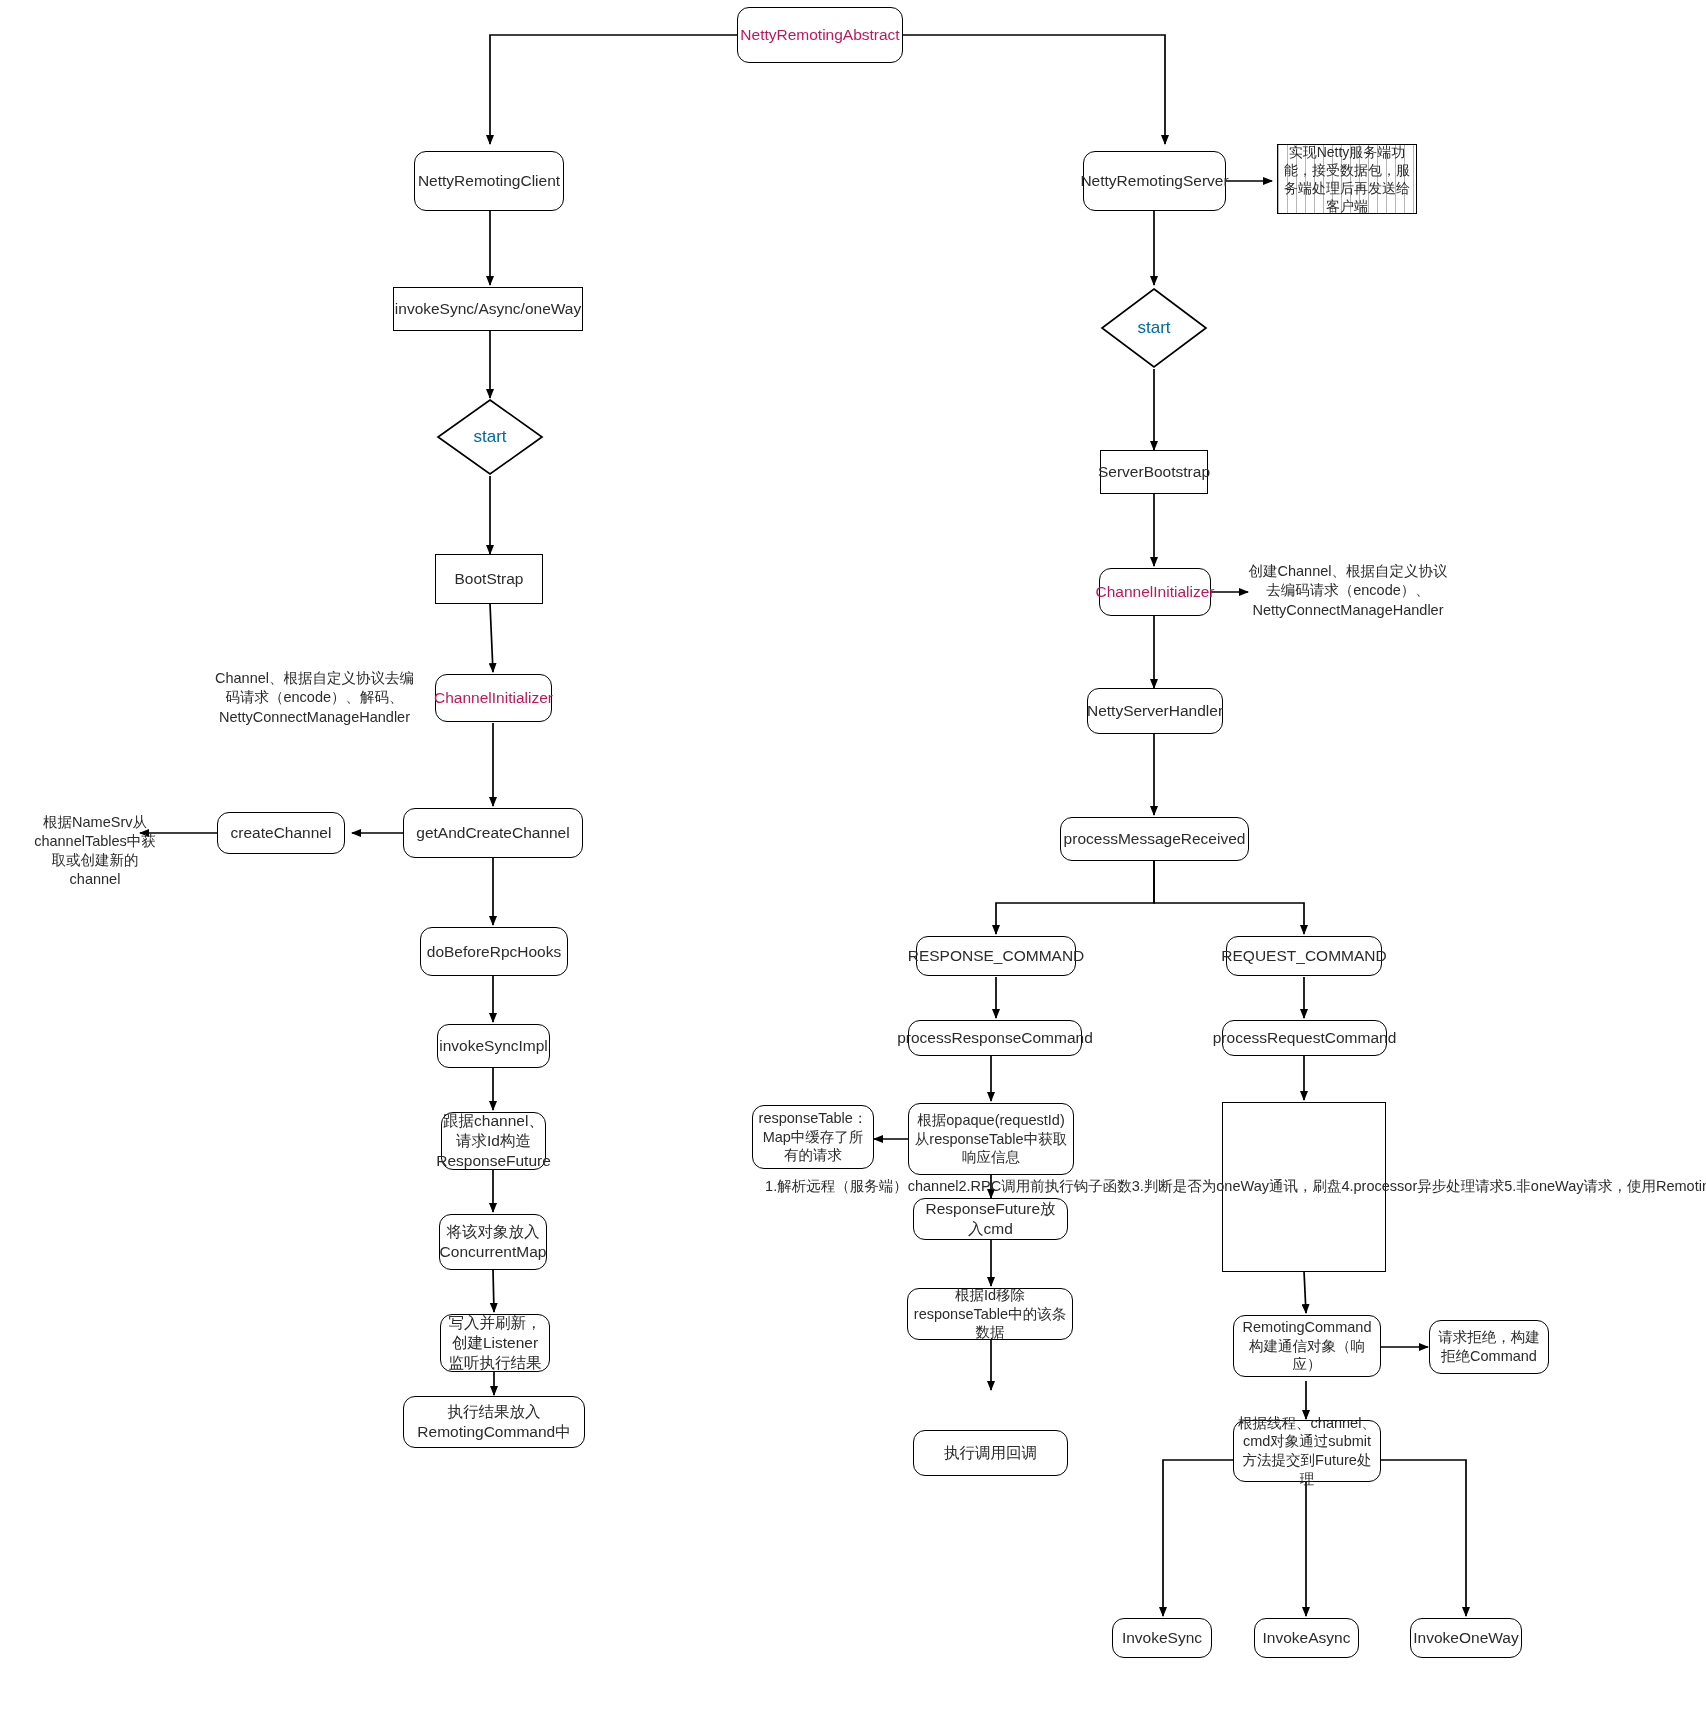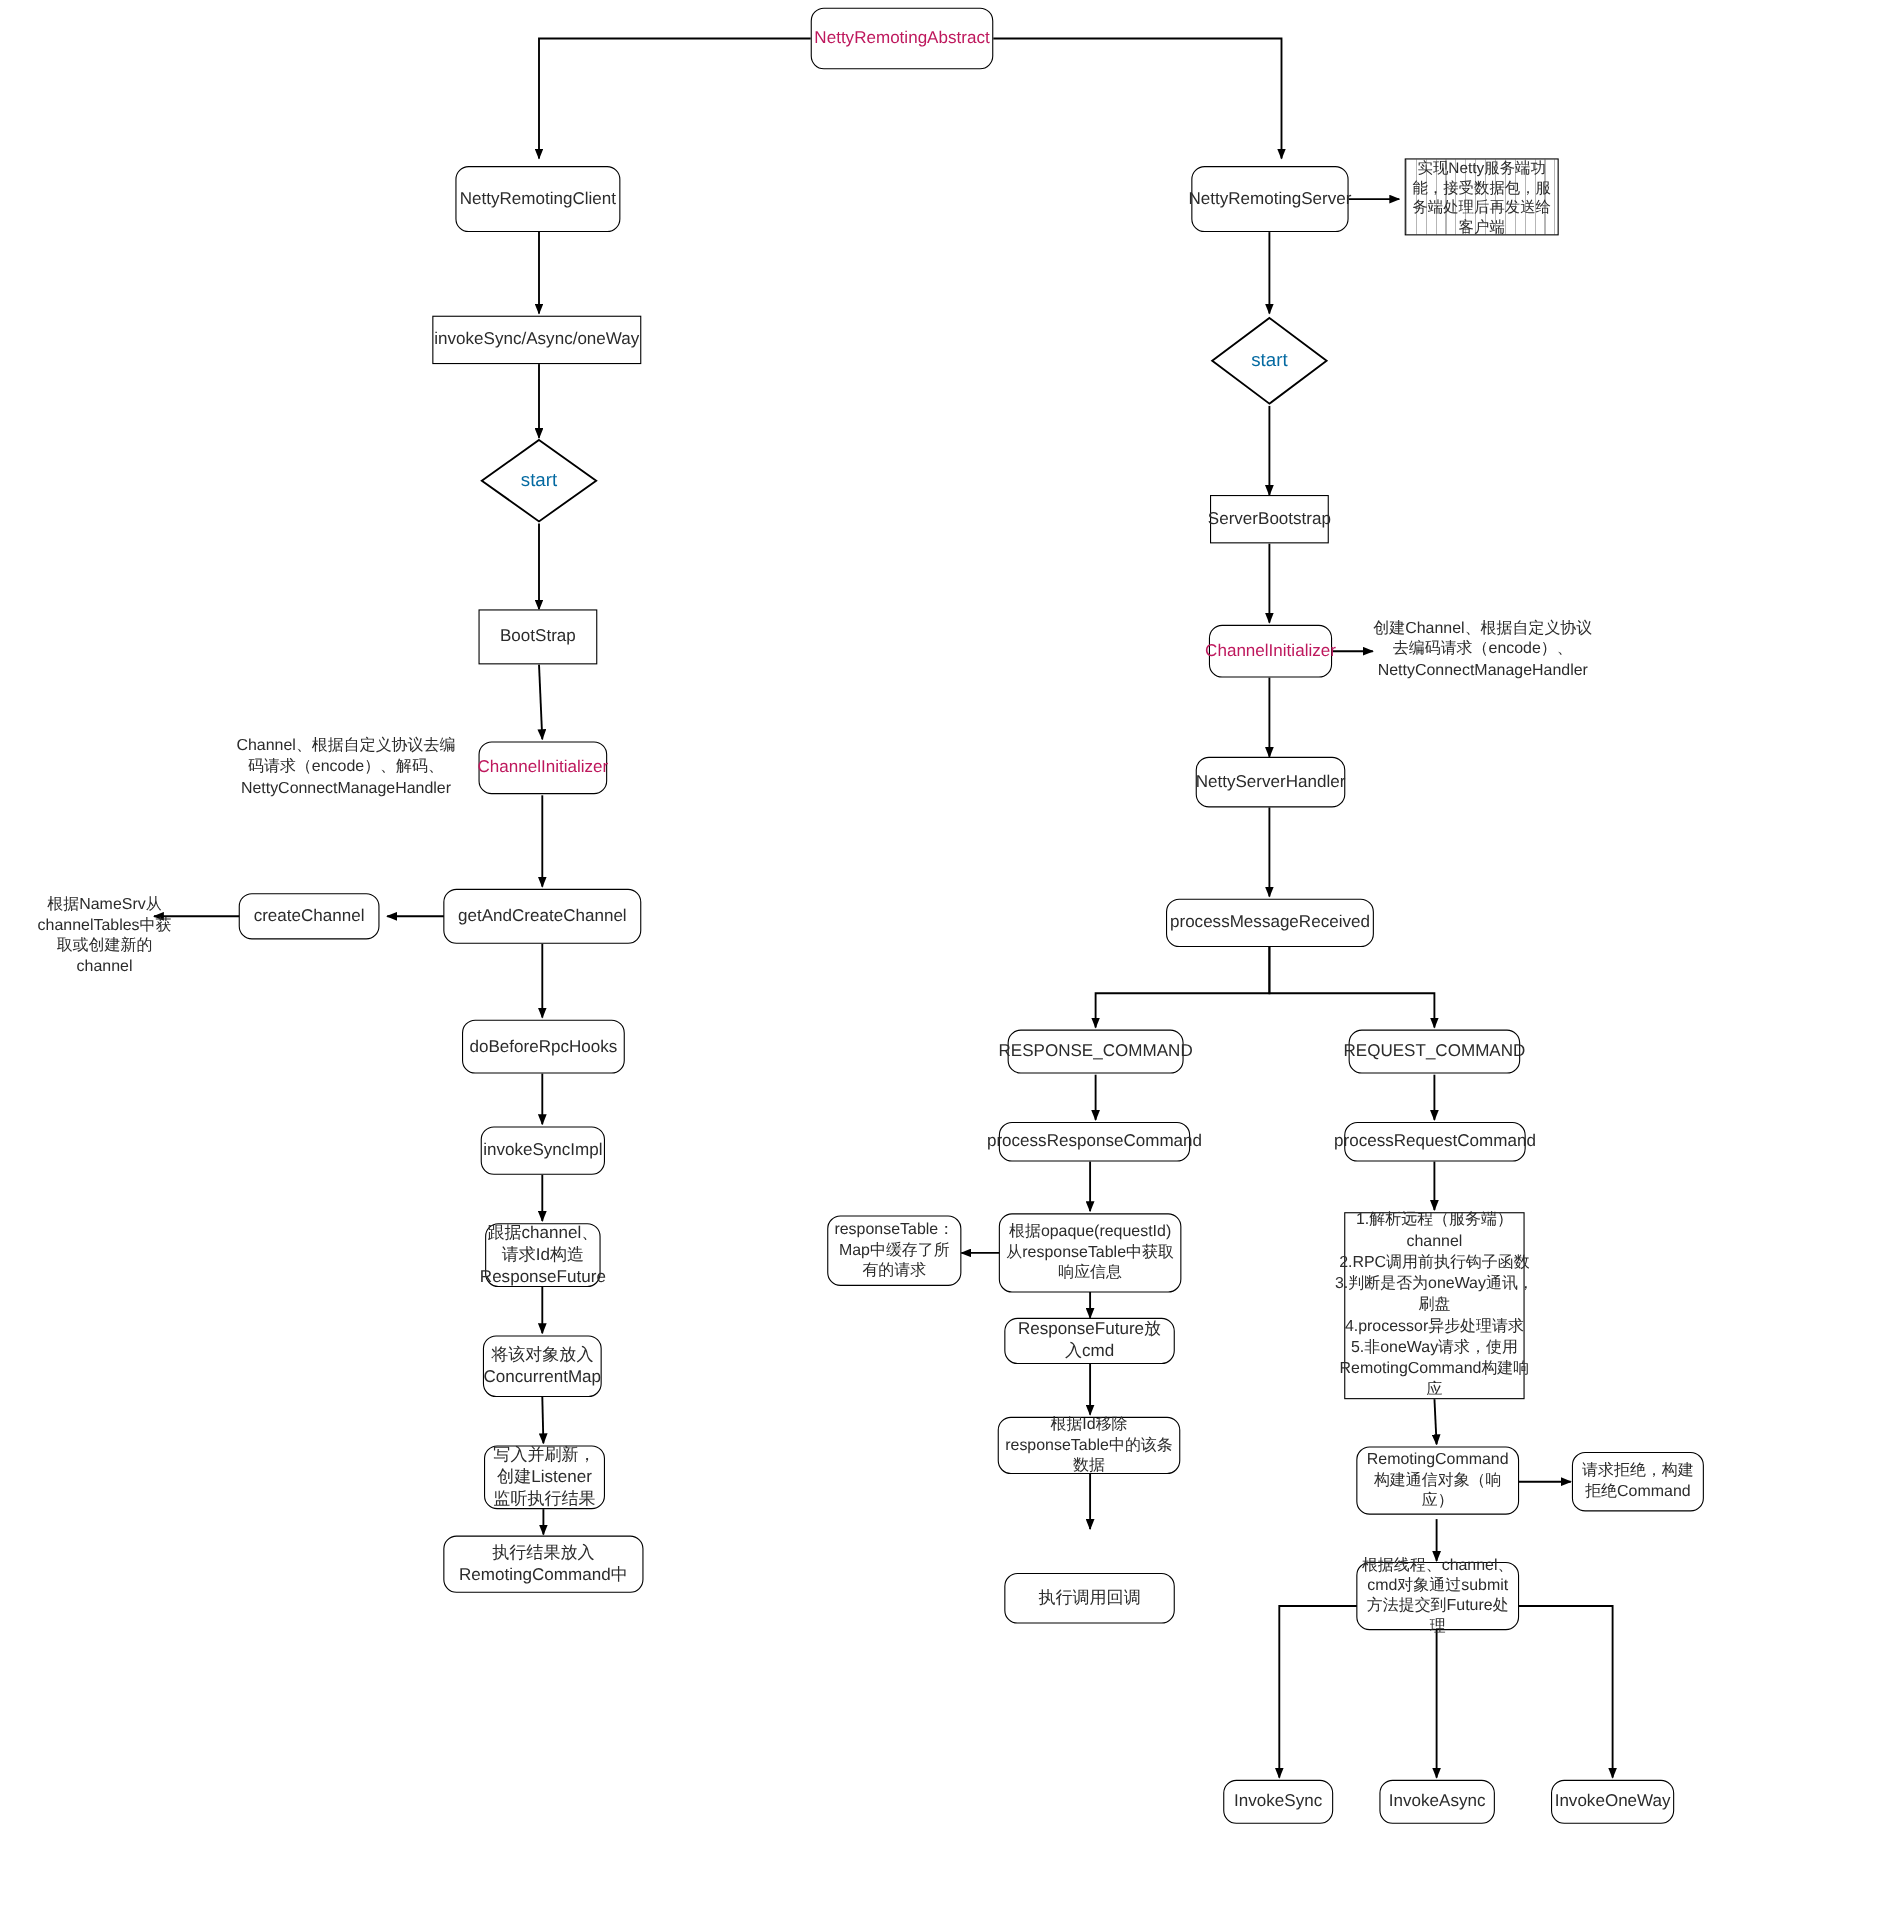--- a/index.html
+++ b/index.html
@@ -92,21 +92,20 @@
     box-sizing: border-box;
     border: 1.6px solid #000000;
     background: #ffffff;
     color: #2b2b2b;
     font-size: 14.5px;
     line-height: 1.33;
     text-align: center;
     z-index: 2;
     padding: 6px 6px;
     display: flex;
-    flex-direction: column;
     align-items: center;
     justify-content: center;
   }
   .listbox div { white-space: nowrap; }
 </style>
 </head>
 <body>
 
 <div id="canvas">
 

